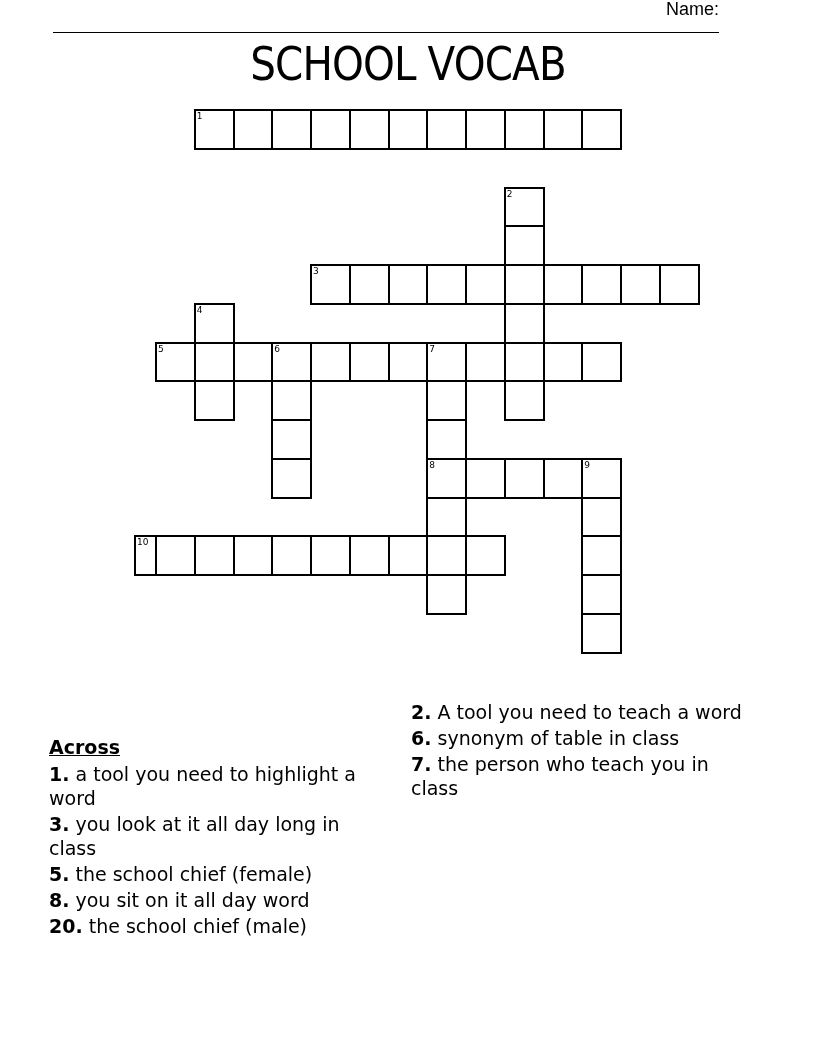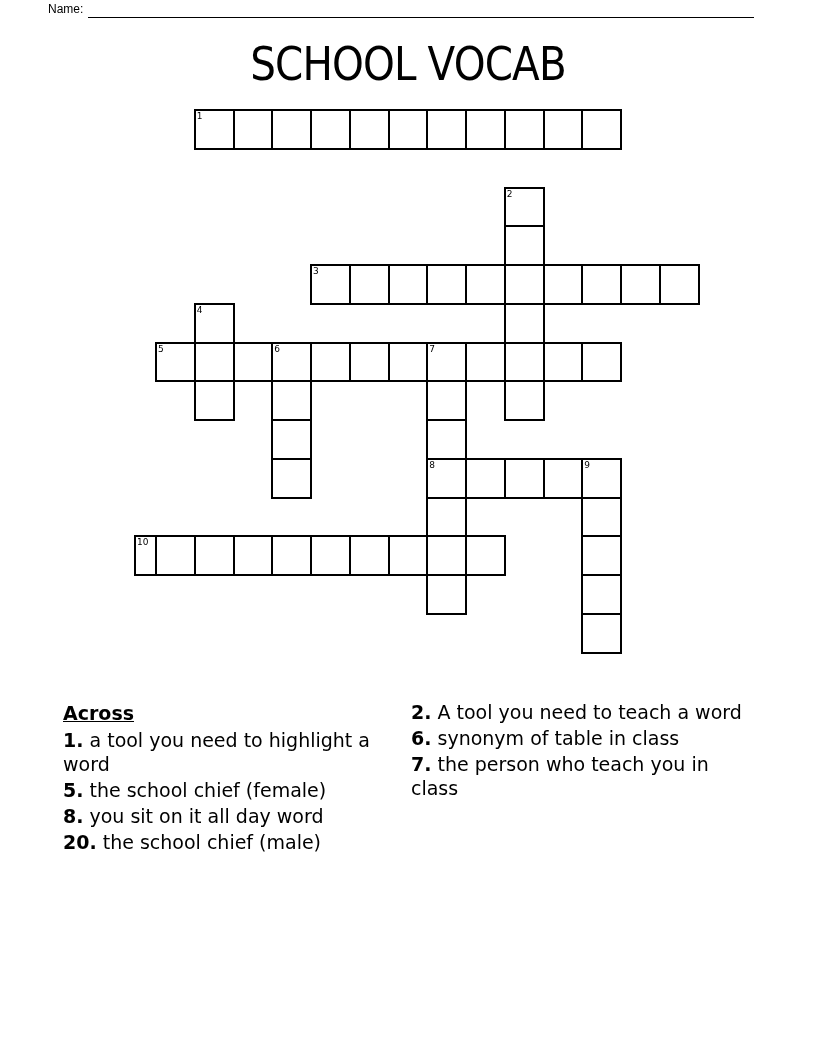--- a/index.html
+++ b/index.html
@@ -13,24 +13,25 @@
       position: relative;
       overflow: hidden;
       font-family: "DejaVu Sans", sans-serif;
       color: #000;
     }
     .name-row {
       position: absolute;
       left: 48px;
       top: 0px;
       font-family: "Liberation Sans", sans-serif;
-      font-size: 12px;
+      font-size: 18px;
       line-height: 18px;
       display: flex;
       align-items: flex-end;
+      flex-direction: column;
     }
     .name-line {
       display: inline-block;
       width: 666px;
       height: 14px;
       border-bottom: 1px solid #000;
       margin-left: 5px;
     }
     .title {
       position: absolute;
@@ -68,21 +69,21 @@
       font-size: 9px;
       line-height: 10px;
     }
     .clues {
       position: absolute;
       top: 700px;
       font-family: "DejaVu Sans", sans-serif;
       font-size: 19px;
       line-height: 24px;
     }
-    .clues.across { left: 63px; width: 340px; }
+    .clues.across { left: 49px; width: 340px; margin-top: 34px; }
     .clues.down { left: 411px; width: 345px; }
     .clues h3 {
       margin: 0 0 2px 0;
       font-size: 19px;
       line-height: 26px;
       font-weight: bold;
       text-decoration: underline;
     }
     .clue {
       margin: 0 0 2px 0;
@@ -183,20 +184,21 @@
     <div class="cell" style="left: 271.3px; top: 535.25px;"></div>
     <div class="cell" style="left: 310.05px; top: 535.25px;"></div>
     <div class="cell" style="left: 348.8px; top: 535.25px;"></div>
     <div class="cell" style="left: 387.55px; top: 535.25px;"></div>
     <div class="cell" style="left: 465.05px; top: 535.25px;"></div>
   </div>
 
 <div class="clues across">
   <h3>Across</h3>
   <div class="clue"><b>1.</b><span> a tool you need to highlight a word</span></div>
+  <div class="clue"><b>3.</b><span> you look at it all day long in class</span></div>
   <div class="clue"><b>5.</b><span> the school chief (female)</span></div>
   <div class="clue"><b>8.</b><span> you sit on it all day word</span></div>
   <div class="clue"><b>20.</b><span> the school chief (male)</span></div>
 </div>
 
 <div class="clues down">
   <div class="clue"><b>2.</b><span> A tool you need to teach a word</span></div>
   <div class="clue"><b>6.</b><span> synonym of table in class</span></div>
   <div class="clue"><b>7.</b><span> the person who teach you in class</span></div>
 </div>

